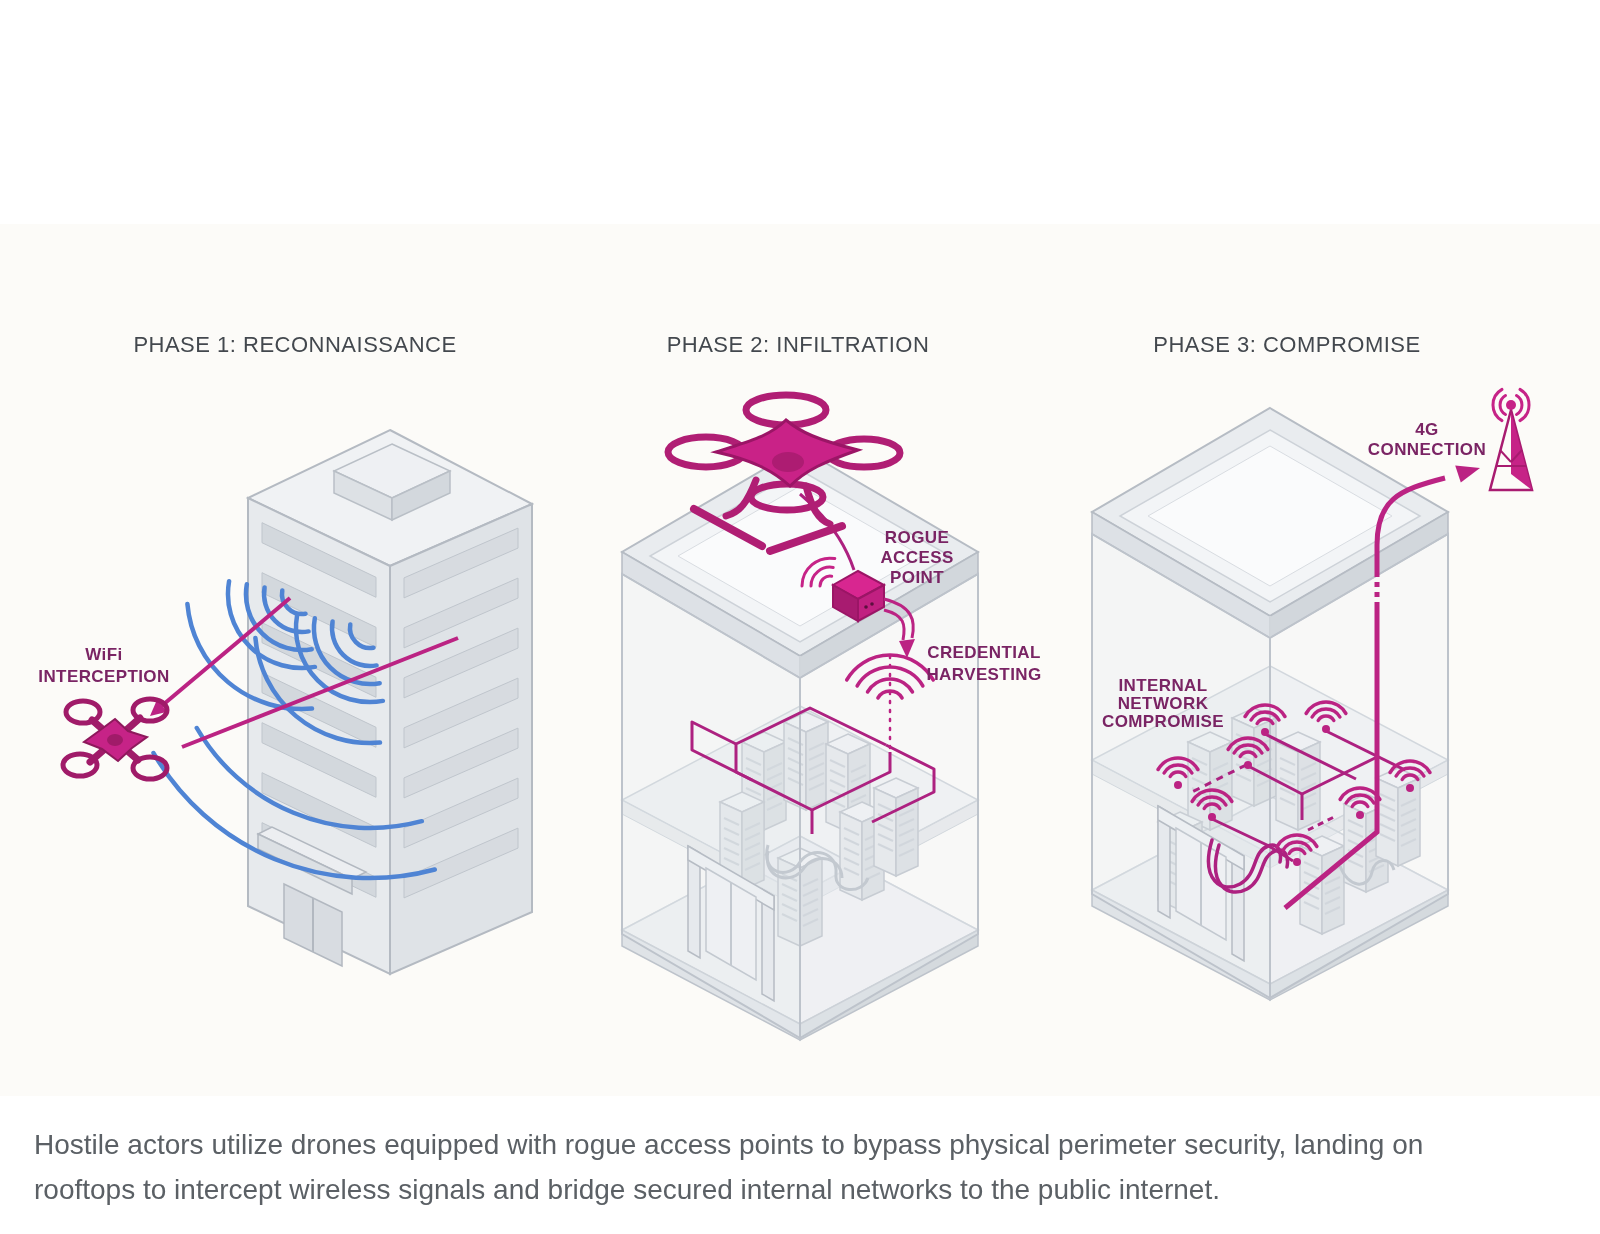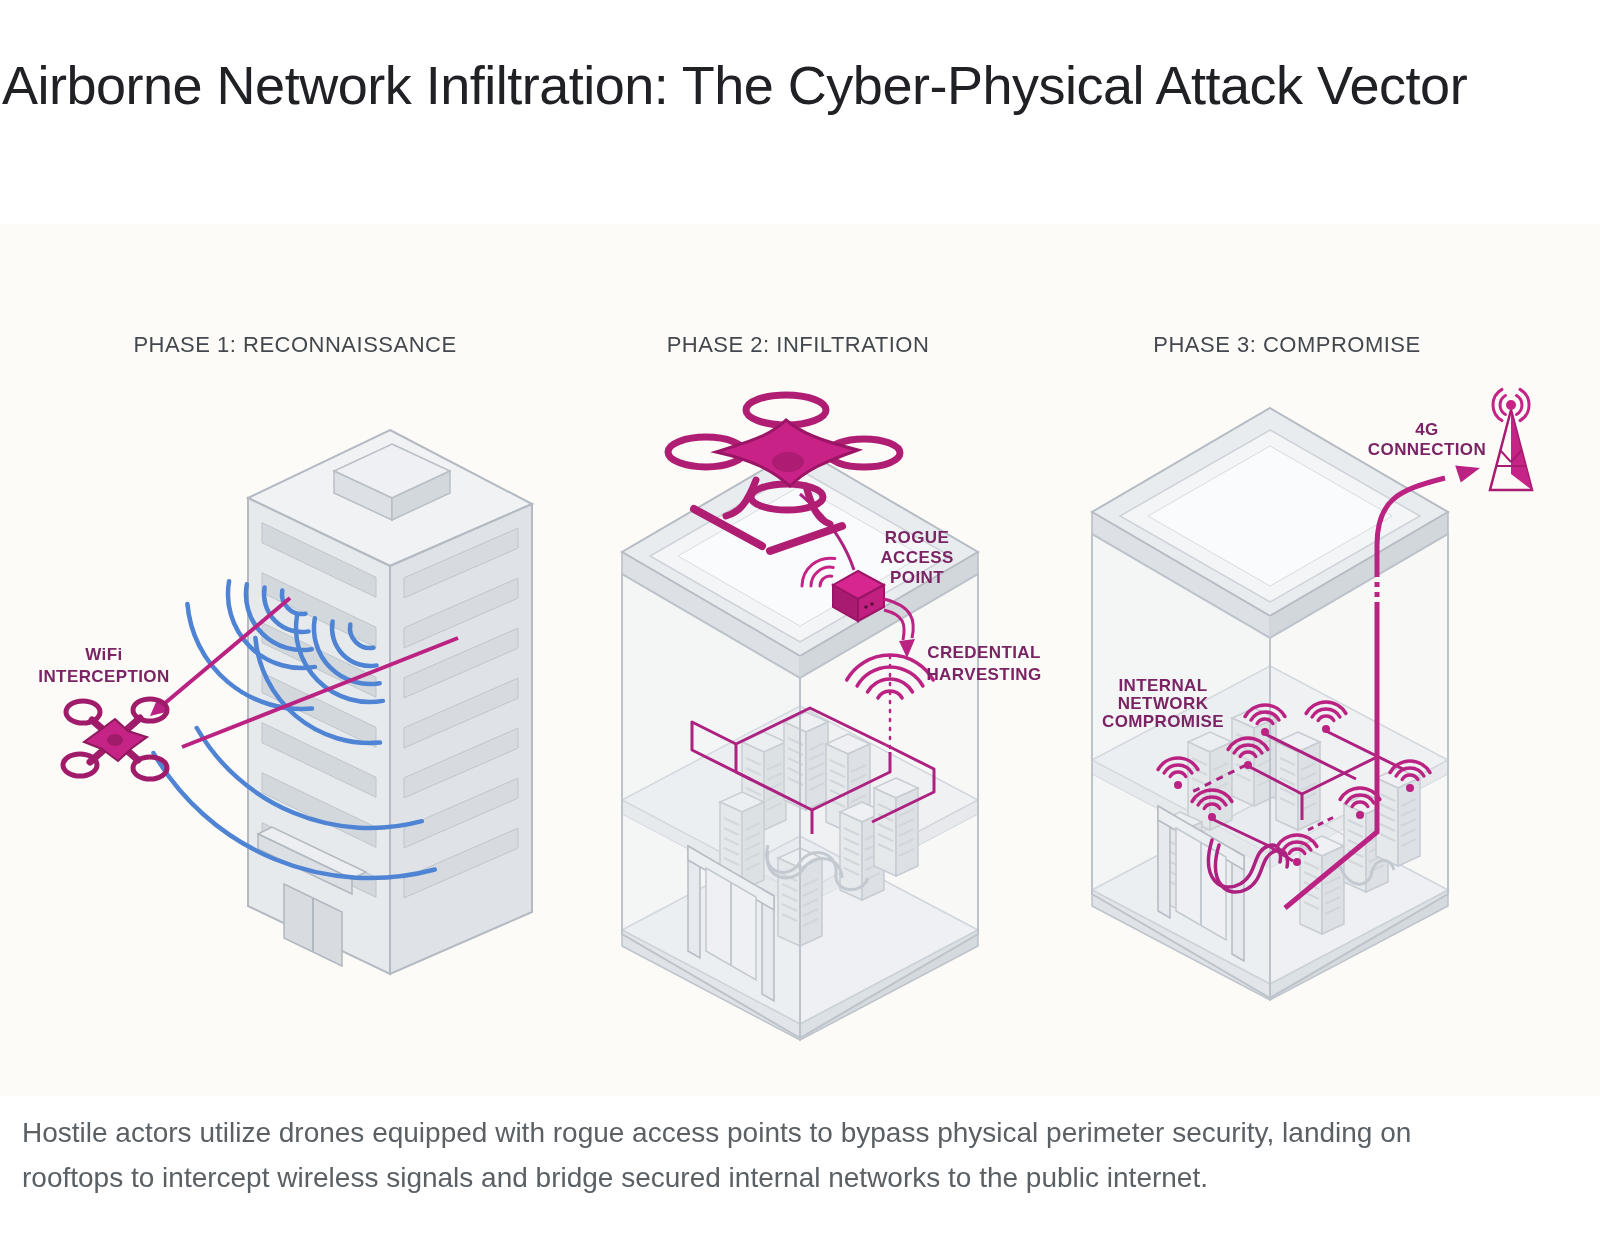--- a/index.html
+++ b/index.html
@@ -2,33 +2,32 @@
 <html><head>
 <meta charset="utf-8">
 <style>
   html,body{margin:0;padding:0;background:#ffffff;}
   .page{position:relative;width:1600px;height:1234px;background:#ffffff;overflow:hidden;
         font-family:"Liberation Sans", sans-serif;}
   h1.title{position:absolute;left:2px;top:50px;margin:0;width:1570px;
            font-size:54px;line-height:70px;font-weight:400;letter-spacing:-0.5px;color:#202124;}
   .figure-wrap{position:absolute;left:0;top:224px;width:1600px;height:872px;text-decoration:underline;}
   svg{display:block;}
-  p.caption{position:absolute;left:22px;top:1110px;margin:0;width:1460px;
+  p.caption{position:absolute;left:22px;top:1110px;margin:12px;width:1460px;
             font-size:28px;line-height:45px;font-weight:400;color:#5b6065;}
   text.phase-label{font-family:"Liberation Sans",sans-serif;font-size:22px;font-weight:400;
                    fill:#43484e;letter-spacing:0.5px;}
   text.anno{font-family:"Liberation Sans",sans-serif;font-size:17px;font-weight:700;
             fill:#7a2464;letter-spacing:0.4px;}
 </style>
 </head>
 <body>
 
 <div class="page">
 
-  <h1 class="title">Airborne Network Infiltration: The Cyber-Physical Attack Vector</h1>
 
   <div class="figure-wrap">
   <svg width="1600" height="872" viewBox="0 224 1600 872">
 
     <defs>
 
       <g id="rack">
         <polygon points="0,-10 22,0 0,10 -22,0" fill="#eef0f3" stroke="#b6bcc4" stroke-width="1.5"></polygon>
         <polygon points="-22,0 -22,78 0,88 0,10" fill="#e2e5e9" stroke="#b6bcc4" stroke-width="1.5"></polygon>
         <polygon points="0,10 0,88 22,78 22,0" fill="#d6dade" stroke="#b6bcc4" stroke-width="1.5"></polygon>

